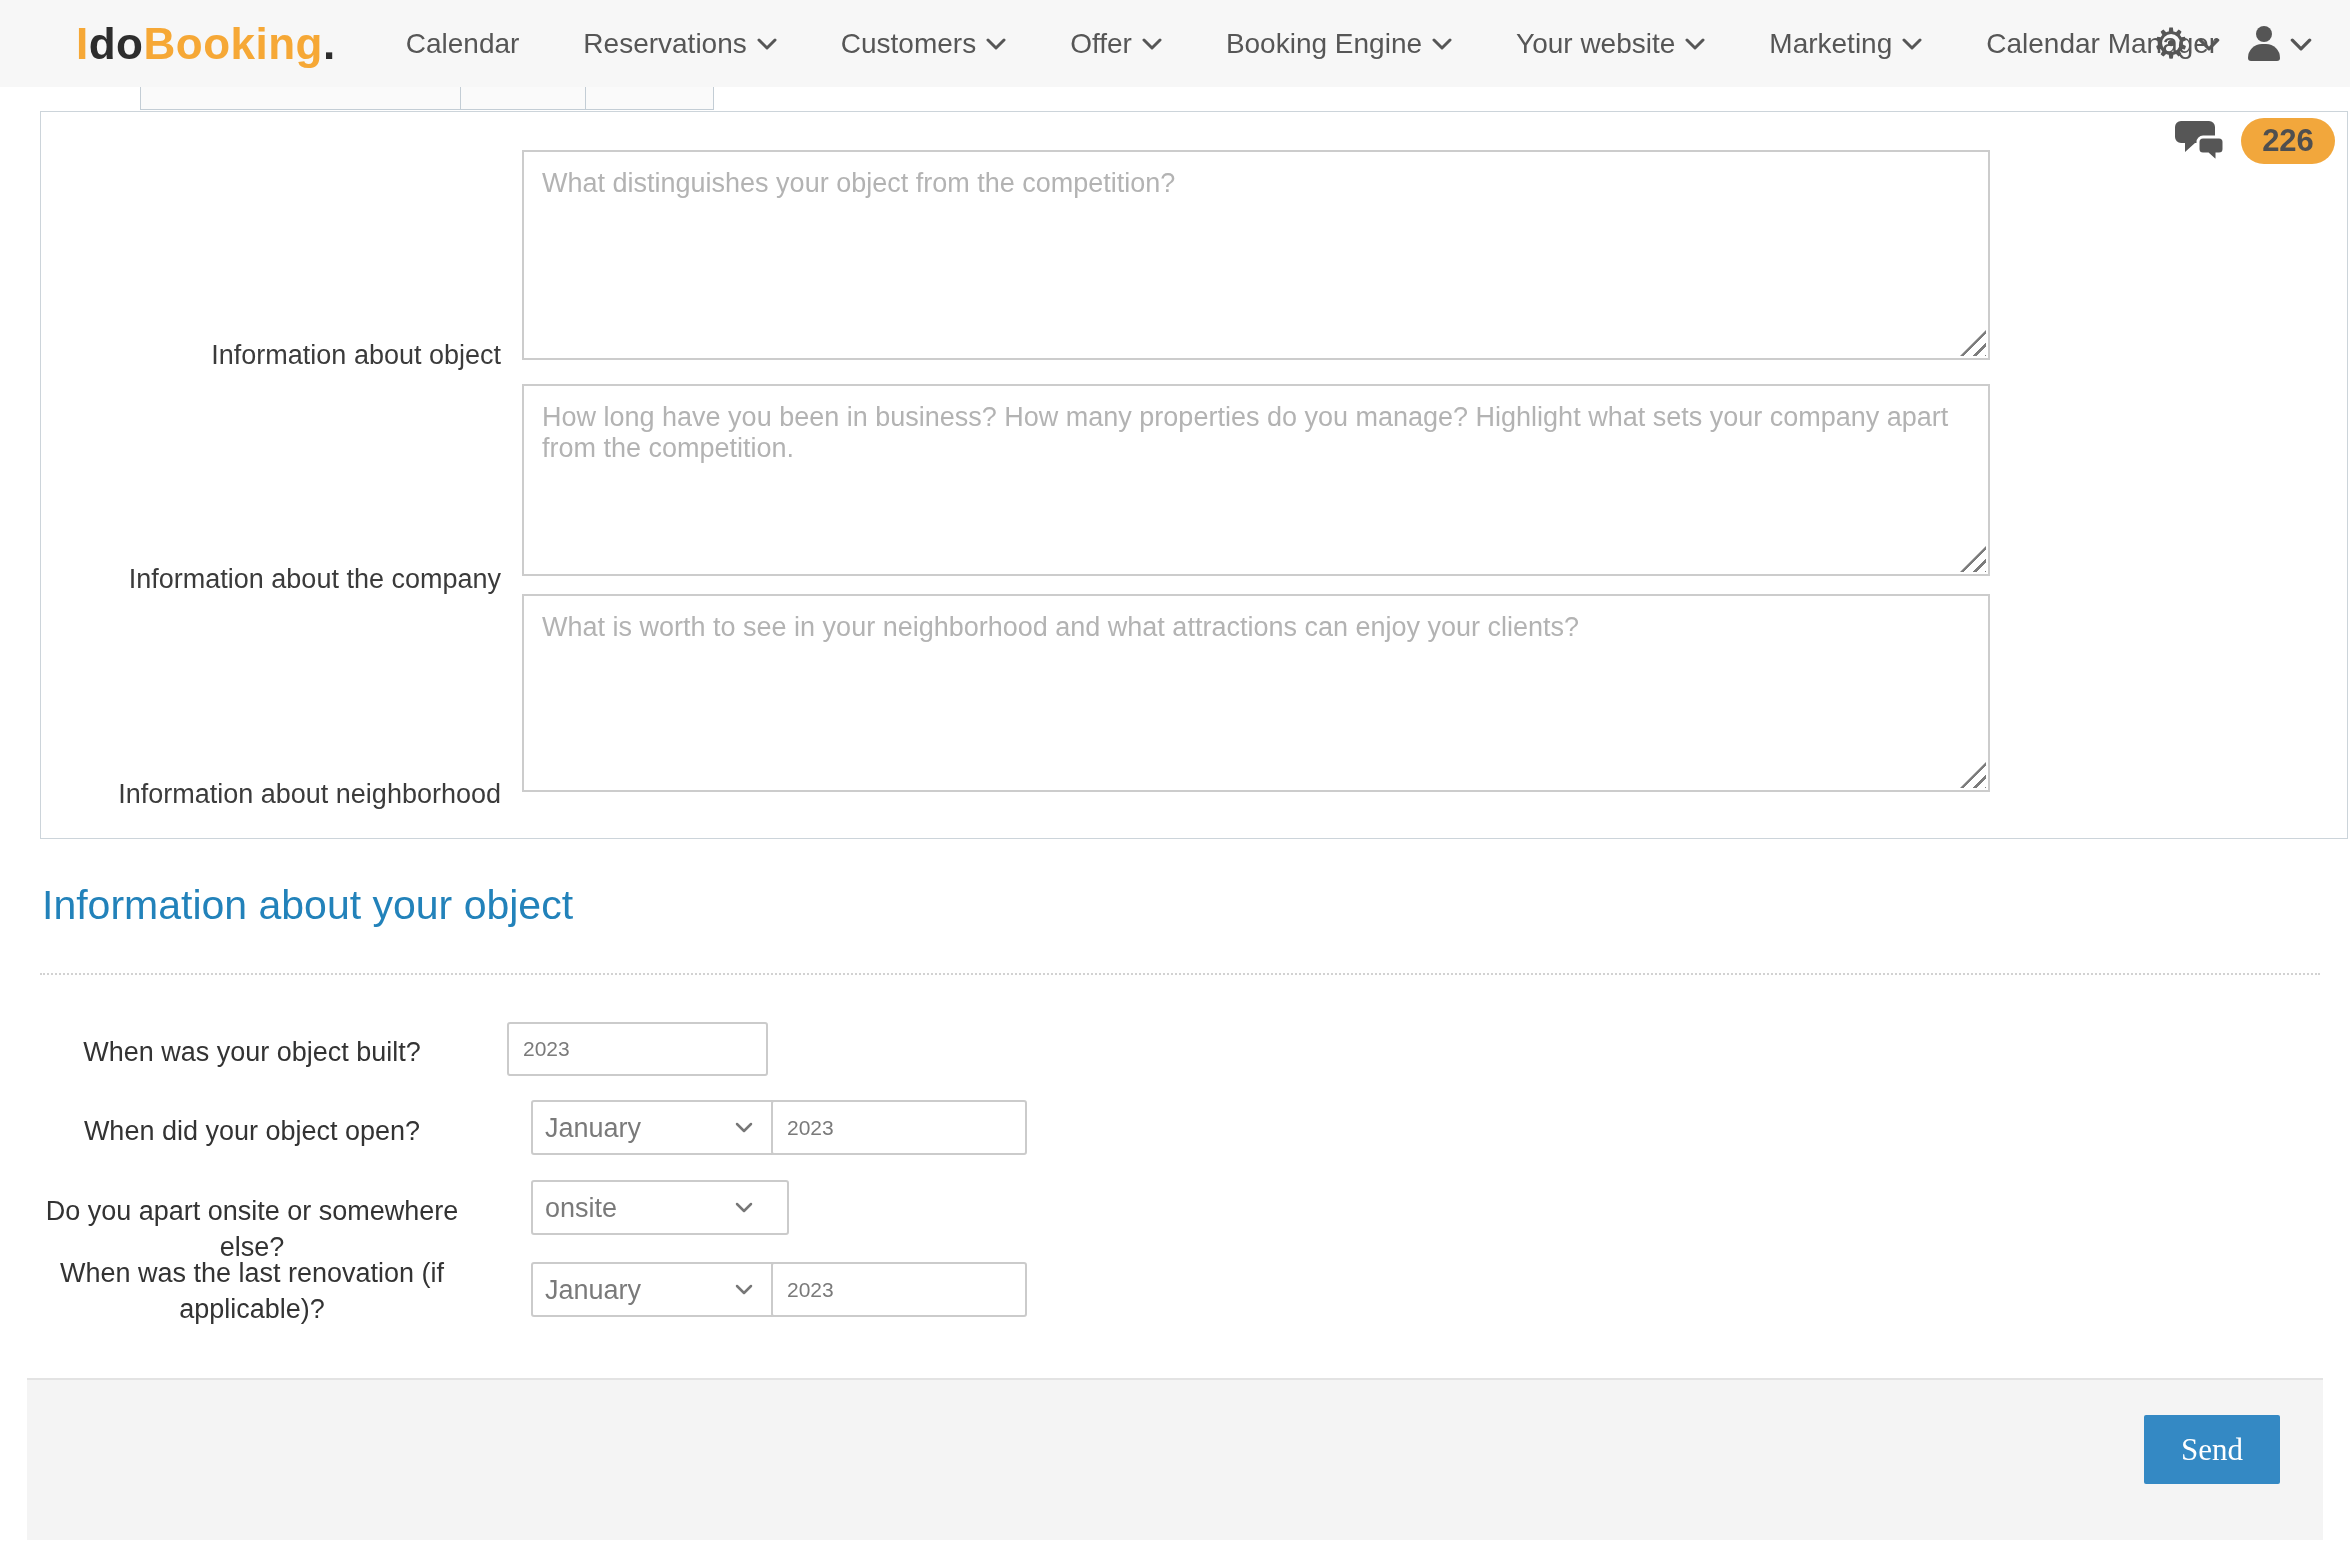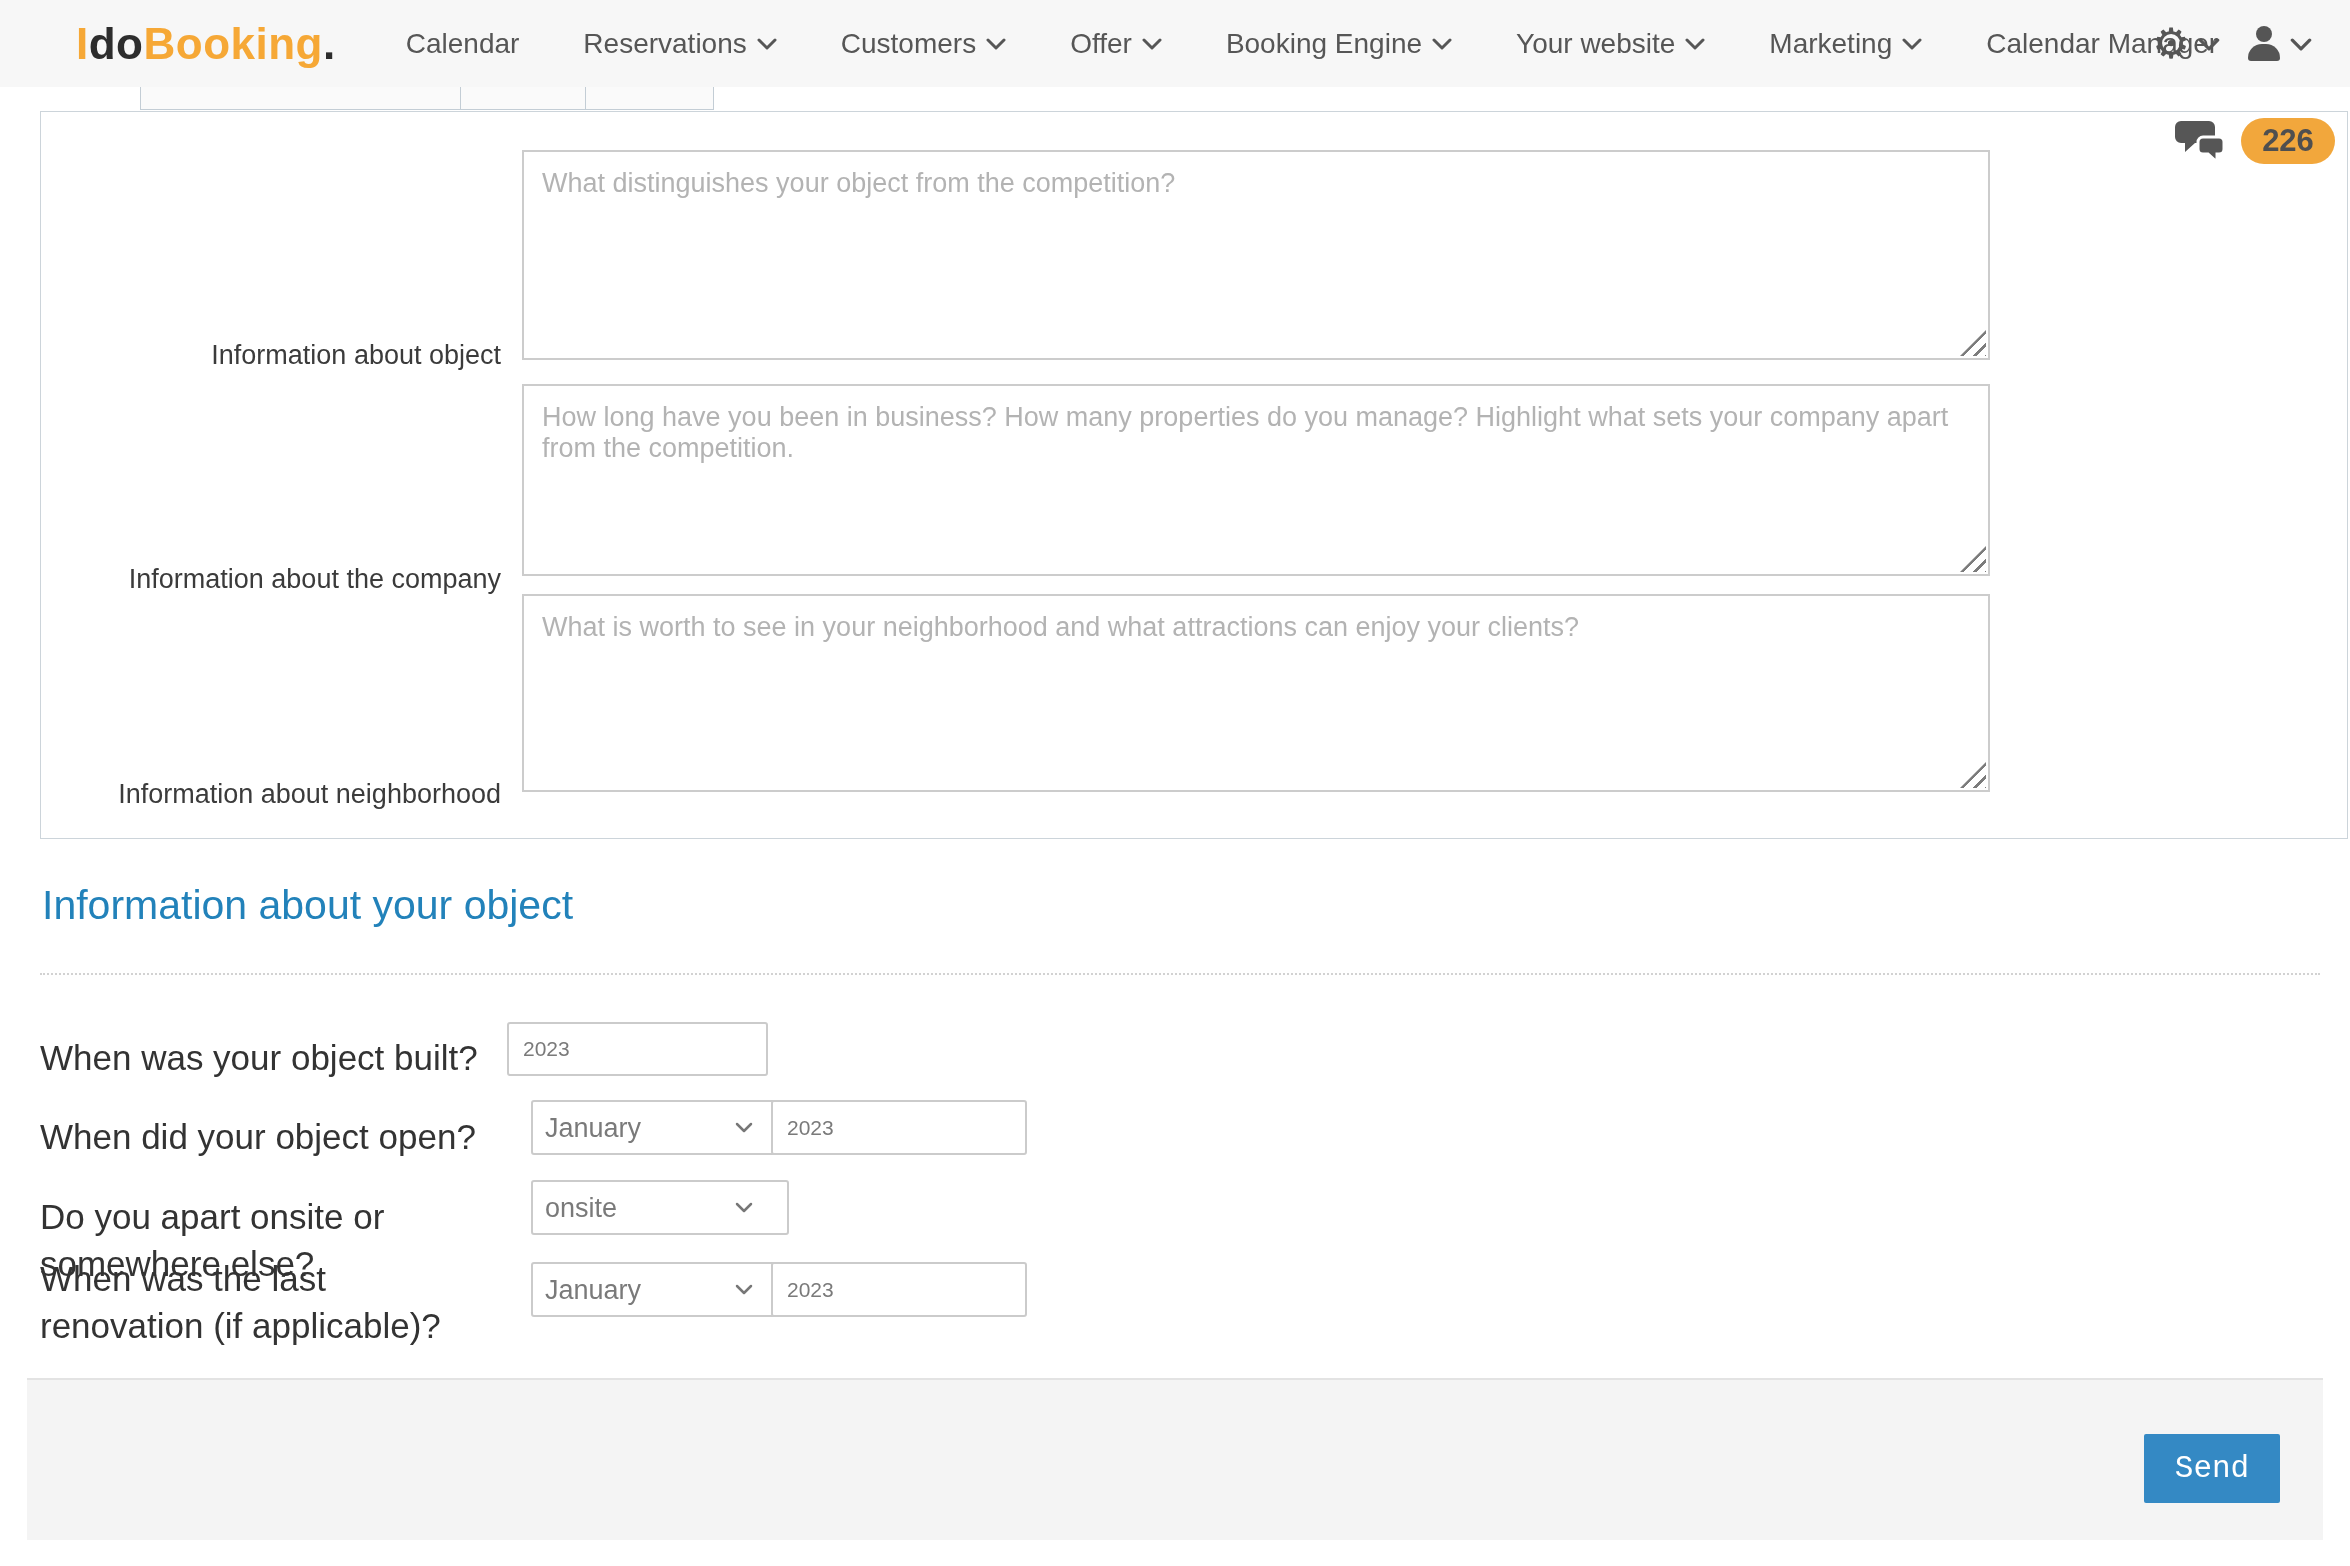--- a/index.html
+++ b/index.html
@@ -38,33 +38,33 @@
   textarea{width:100%;height:100%;box-sizing:border-box;border:2px solid #cccccc;background:#fff;
     resize:none;padding:16px 18px;font-family:"Liberation Sans","DejaVu Sans",sans-serif;
     font-size:27px;color:#555;outline:none;}
   textarea::placeholder{color:#b3b3b3;opacity:1;}
   .resize-handle{position:absolute;right:4px;bottom:4px;width:26px;height:26px;pointer-events:none;
     background:repeating-linear-gradient(135deg,#7c7c7c 0 3px,transparent 3px 9px);
     clip-path:polygon(100% 0,100% 100%,0 100%);}
   
   .section-title{position:absolute;left:42px;top:882px;font-size:41px;color:#2282ba;}
   .dotted-divider{position:absolute;left:40px;top:973px;width:2280px;border-top:2px dotted #d2d2d2;}
-  .form-label{position:absolute;left:40px;width:448px;text-align:left;font-size:35px;color:#333;line-height:1.35;}
+  .form-label{position:absolute;left:28px;width:448px;text-align:center;font-size:27px;color:#333;line-height:1.35;}
   .text-input{position:absolute;box-sizing:border-box;border:2px solid #cbcbcb;border-radius:3px;background:#fff;
     font-family:"Liberation Sans","DejaVu Sans",sans-serif;font-size:21px;color:#7a7a7a;padding:0 14px;outline:none;}
   .select-wrap{position:absolute;}
   .select-wrap select{width:100%;height:100%;box-sizing:border-box;border:2px solid #cbcbcb;border-radius:3px;
     background:#fff;appearance:none;-webkit-appearance:none;-moz-appearance:none;
     font-family:"Liberation Sans","DejaVu Sans",sans-serif;font-size:27px;color:#7a7a7a;padding:0 40px 0 12px;outline:none;margin-left:24px;}
   .select-chev{position:absolute;right:12px;top:50%;transform:translateY(-50%);pointer-events:none;}
   
   .footer{position:absolute;left:27px;top:1378px;width:2296px;height:162px;background:#f4f4f4;
     border-top:2px solid #e3e3e3;box-sizing:border-box;}
-  .send-btn{position:absolute;right:43px;top:54px;width:136px;height:69px;background:#3489c4;border:none;
-    border-radius:2px;color:#fff;font-size:31px;font-family:Liberation Mono, monospace;cursor:pointer;}
+  .send-btn{position:absolute;right:43px;top:35px;width:136px;height:69px;background:#3489c4;border:none;
+    border-radius:2px;color:#fff;font-size:31px;font-family:Liberation Serif, serif;cursor:pointer;}
 </style>
 </head>
 <body>
 
 <div class="tab-strip">
   <div class="tab-cell" style="width:319px"></div>
   <div class="tab-cell" style="width:124px"></div>
   <div class="tab-cell" style="width:127px"></div>
 </div>
 

